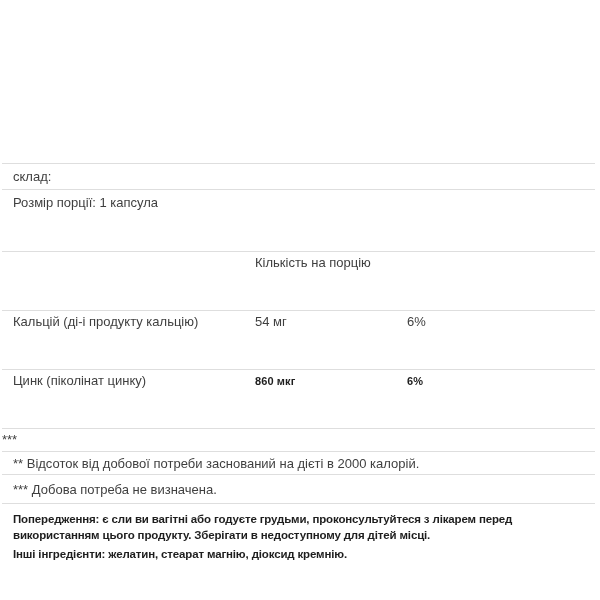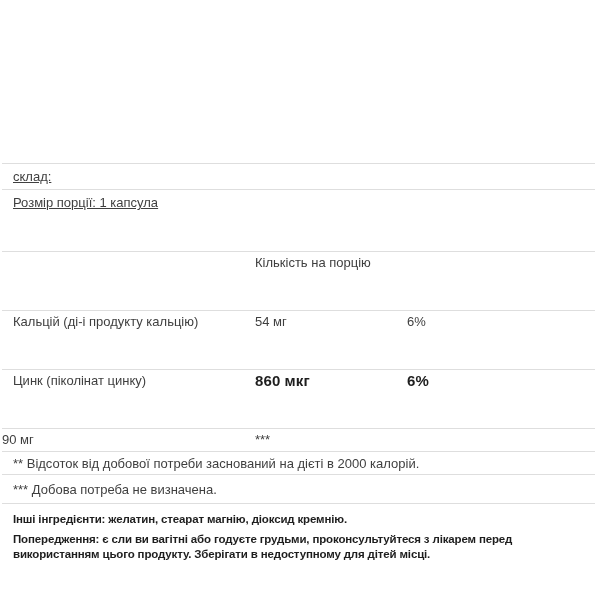--- a/index.html
+++ b/index.html
@@ -21,36 +21,35 @@
     width: 593px;
     color: var(--text_primary, #3f3f3f);
     font-size: 13px;
   }
   .info-row {
     border-top: 1px solid var(--divider, #dedede);
     height: 26px;
     line-height: 26px;
     padding-left: 11px;
     box-sizing: border-box;
-    text-decoration: underline;
   }
   .t-row {
     display: grid;
     grid-template-columns: 253px 152px 1fr;
     border-top: 1px solid var(--divider, #dedede);
     height: 22px;
     line-height: 22px;
     align-items: center;
     margin-top: 36px;
   }
   .t-row .c1 { padding-left: 11px; }
   .t-row .c2, .t-row .c3 { padding-left: 0; }
   .bold-val {
     font-weight: bold;
-    font-size: 15px;
+    font-size: 11px;
     color: var(--text_bold, #1e1e1e);
     letter-spacing: 0.1px;
   }
   .foot-row {
     border-top: 1px solid var(--divider, #dedede);
     padding-left: 11px;
     box-sizing: border-box;
     display: flex;
     align-items: center;
   }
@@ -94,30 +93,29 @@
     <div class="c3">6%</div>
   </div>
 
   <div class="t-row">
     <div class="c1">Цинк (піколінат цинку)</div>
     <div class="c2 bold-val">860 мкг</div>
     <div class="c3 bold-val">6%</div>
   </div>
 
   <div class="t-row">
-    <div class="c2">90 мг</div>
     <div class="c3">***</div>
   </div>
 
   <div class="foot-row f1">
     <span>** Відсоток від добової потреби заснований на дієті в 2000 калорій.</span>
   </div>
   <div class="foot-row f2">
     <span>*** Добова потреба не визначена.</span>
   </div>
   <div class="sheet-bottom-line"></div>
 
   <div class="notes">
+    <p>Попередження: є сли ви вагітні або годуєте грудьми, проконсультуйтеся з лікарем перед використанням цього продукту. Зберігати в недоступному для дітей місці.</p>
     <p>Інші інгредієнти: желатин, стеарат магнію, діоксид кремнію.</p>
-    <p>Попередження: є сли ви вагітні або годуєте грудьми, проконсультуйтеся з лікарем перед використанням цього продукту. Зберігати в недоступному для дітей місці.</p>
   </div>
 
 </div>
 
 </body></html>

